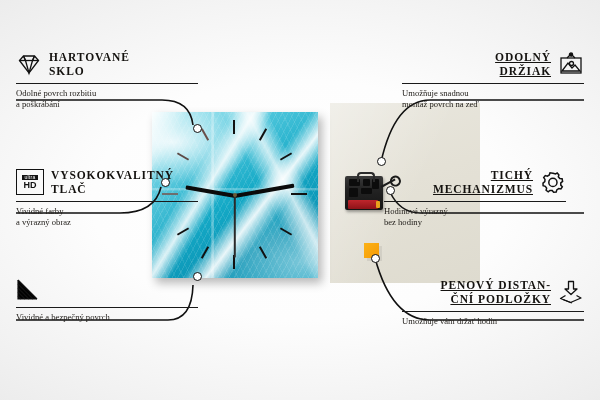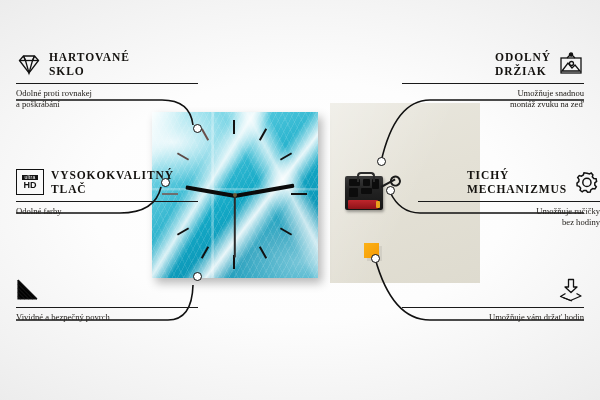--- a/index.html
+++ b/index.html
@@ -24,38 +24,38 @@
   .feat.right .head{justify-content:flex-end;}
   .ttl{
     font-family:"Liberation Serif", serif;
     font-weight:700;
     font-size:11.5px;
     letter-spacing:.9px;
     line-height:14px;
     color:#14120f;
     text-transform:uppercase;
   }
-  .feat.right .ttl{text-align:left;}
+  .feat.right .ttl{text-align:right;text-decoration:underline;}
   .rule{
     height:1px;background:#1a1a1a;margin:5px 0 4px 0;width:100%;
   }
   .desc{
     font-size:8.6px;line-height:11px;color:#24211d;
     font-family:"Liberation Serif", serif;
   }
-  .feat.right .desc{text-align:right;}
+  .feat.right .desc{}
   .ico{width:26px;height:24px;flex:0 0 auto;display:block;}
 
   
   #f-glass   {left:16px; top:50px;}
   #f-print   {left:16px; top:168px;}
   #f-edges   {left:16px; top:278px;}
   
   #f-holder  {left:402px; top:50px;}
-  #f-silent  {left:418px; top:168px;}
+  #f-silent  {left:384px; top:168px;}
   #f-foam    {left:402px; top:278px;}
   #f-foam, #f-holder, #f-silent{width:182px;}
 
   
   .backplate{
     position:absolute;left:330px;top:103px;width:150px;height:180px;
     background:linear-gradient(160deg,#e9e7de 0%,#e4e1d6 45%,#dedbcf 100%);
   }
   .backplate:after{
     content:"";position:absolute;left:0;top:0;width:100%;height:100%;
@@ -222,37 +222,38 @@
           <path d="M6.5,4 L8.5,8.5 L12,21 L15.5,8.5 L17.5,4"></path>
           <path d="M8.5,8.5 L6.5,4 M15.5,8.5 L17.5,4"></path>
         </g>
       </svg>
       <div>
         <div class="ttl">HARTOVANÉ</div>
         <div class="ttl">SKLO</div>
       </div>
     </div>
     <div class="rule"></div>
-    <div class="desc">Odolné proti rovnakej</div>
+    <div class="desc">Odolné povrch rozbitiu</div>
     <div class="desc">a poškrábání</div>
   </div>
 
   <div class="feat left" id="f-print">
     <div class="head">
       <div style="width:26px;height:24px;border:1.4px solid #111;display:flex;flex-direction:column;align-items:center;justify-content:center;line-height:1;">
         <span style="font-size:5px;letter-spacing:.3px;background:#111;color:#fff;padding:0 2px;font-family:'Liberation Sans',sans-serif;">ultra</span>
         <span style="font-size:9px;font-weight:700;font-family:'Liberation Sans',sans-serif;color:#111;margin-top:1px;">HD</span>
       </div>
       <div>
         <div class="ttl">VYSOKOKVALITNÝ</div>
         <div class="ttl">TLAČ</div>
       </div>
     </div>
     <div class="rule"></div>
-    <div class="desc">Odolné farby</div>
+    <div class="desc">Vividné farby</div>
+    <div class="desc">a výrazný obraz</div>
   </div>
 
   <div class="feat left" id="f-edges">
     <div class="head">
       <svg class="ico" viewBox="0 0 26 24">
         <g stroke="#111" stroke-width="1.2">
           <path d="M2,2 L2,21 L21,21"></path>
           <path d="M2,2 L21,21"></path>
           <path d="M2,6 L17,21 M2,10 L13,21 M2,14 L9,21 M2,18 L5,21"></path>
         </g>
@@ -273,43 +274,47 @@
           <rect x="3" y="6" width="20" height="15"></rect>
           <path d="M13,2 L9,6 M13,2 L17,6"></path>
           <circle cx="13" cy="2.6" r="1.6" fill="#111"></circle>
           <path d="M4,19 L10,11 L14,16 L17,13 L22,19 Z" fill="none"></path>
           <circle cx="13.5" cy="11.5" r="2"></circle>
         </g>
       </svg>
     </div>
     <div class="rule"></div>
     <div class="desc">Umožňuje snadnou</div>
-    <div class="desc">montáž zvuku na zeď</div>
+    <div class="desc">montáž povrch na zeď</div>
   </div>
 
   <div class="feat right" id="f-silent">
     <div class="head">
       <div>
         <div class="ttl">TICHÝ</div>
         <div class="ttl">MECHANIZMUS</div>
       </div>
       <svg class="ico" viewBox="0 0 26 24">
         <g fill="none" stroke="#111" stroke-width="1.5">
           <path d="M13,3.2 L15.6,3.9 L17.2,2.9 L18.9,4.9 L18.3,6.8 L19.8,8.6 L22.1,8.8 L22.6,11.4 L20.8,12.8 L20.8,15.1 L22.3,16.8 L20.9,19 L18.7,18.6 L16.8,19.9 L16.2,22.1 L13.6,22.3 L12.2,20.5 L9.9,20.4 L8.2,21.8 L6.1,20.3 L6.6,18.1 L5.3,16.3 L3.1,15.7 L3,13.1 L4.8,11.7 L5,9.4 L3.7,7.6 L5.3,5.6 L7.4,6.2 L9.3,5 L10,2.8 Z"></path>
           <circle cx="12.9" cy="12.4" r="4.1"></circle>
         </g>
       </svg>
     </div>
     <div class="rule"></div>
-    <div class="desc">Umožňuje ručičky</div>
+    <div class="desc">Hodinové výrazný</div>
     <div class="desc">bez hodiny</div>
   </div>
 
   <div class="feat right" id="f-foam">
     <div class="head">
+      <div>
+        <div class="ttl">PENOVÝ DISTAN-</div>
+        <div class="ttl">ČNÍ PODLOŽKY</div>
+      </div>
       <svg class="ico" viewBox="0 0 26 24">
         <g fill="none" stroke="#111" stroke-width="1.3" stroke-linejoin="round">
           <path d="M10.5,1.5 L15.5,1.5 L15.5,9 L19,9 L13,14.5 L7,9 L10.5,9 Z"></path>
           <path d="M7.5,15.5 L2.5,18.5 L12.5,22.5 L23,18 L18.5,15.5"></path>
           <path d="M5,19.5 L14,23"></path>
         </g>
       </svg>
     </div>
     <div class="rule"></div>
     <div class="desc">Umožňuje vám držať hodin</div>

